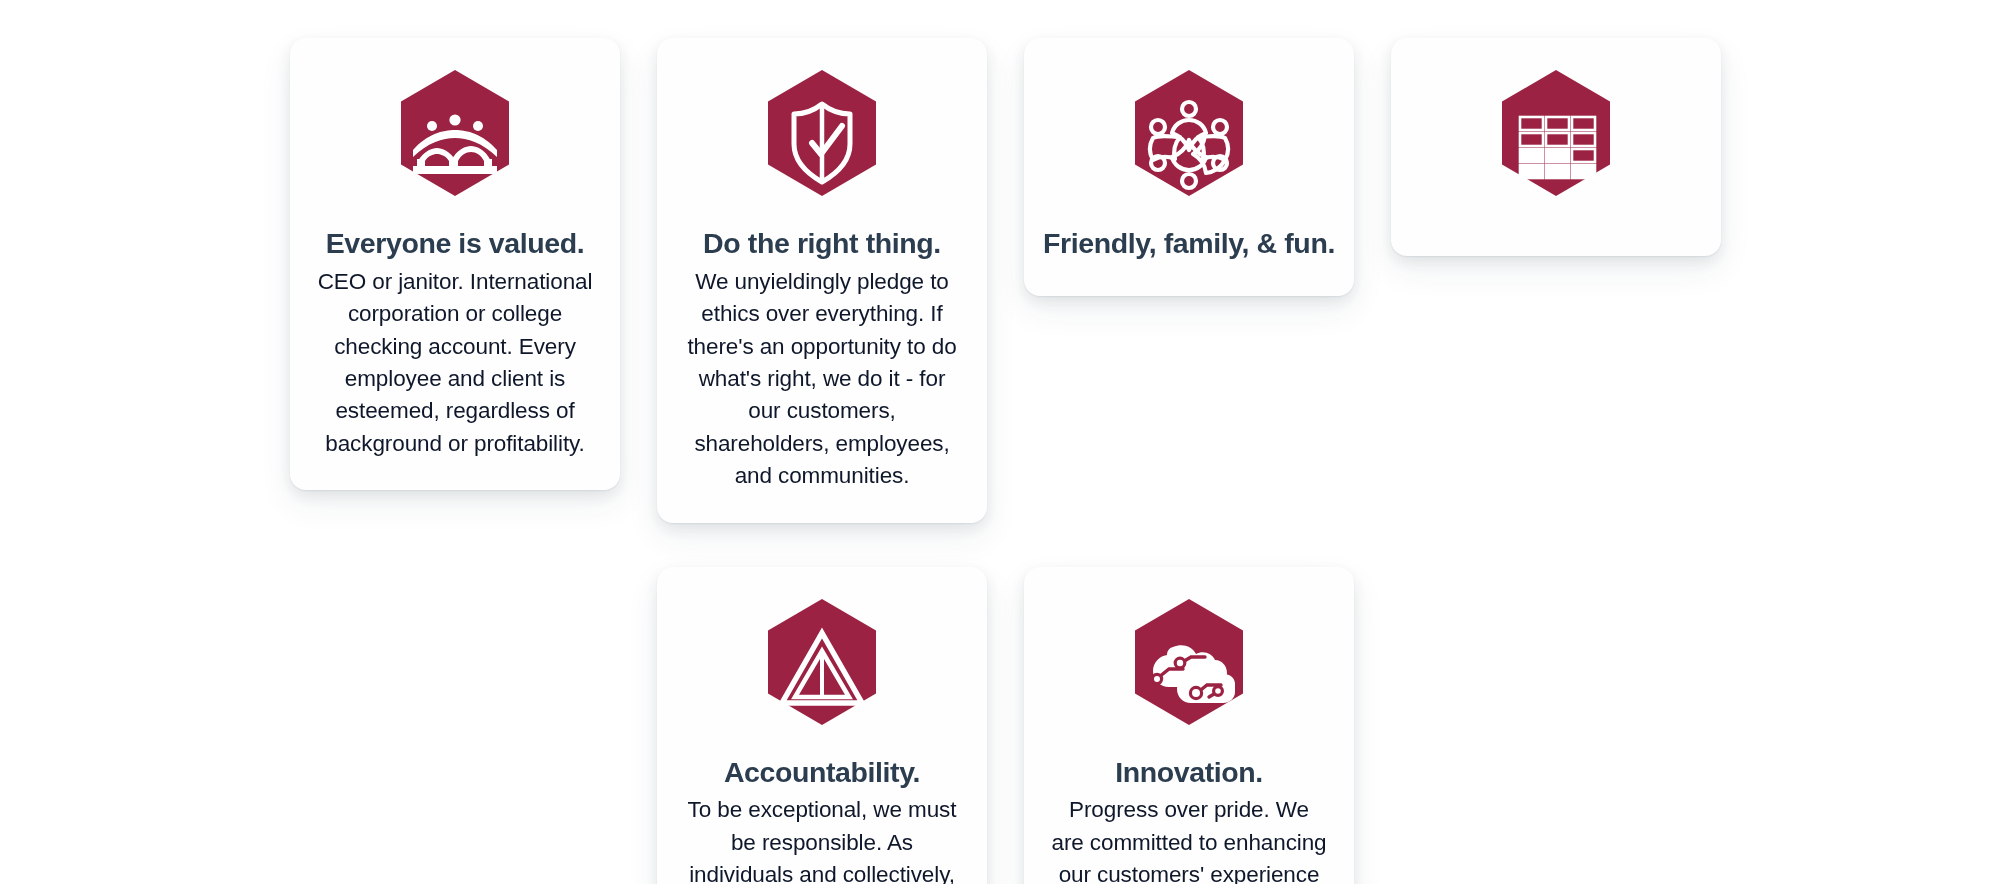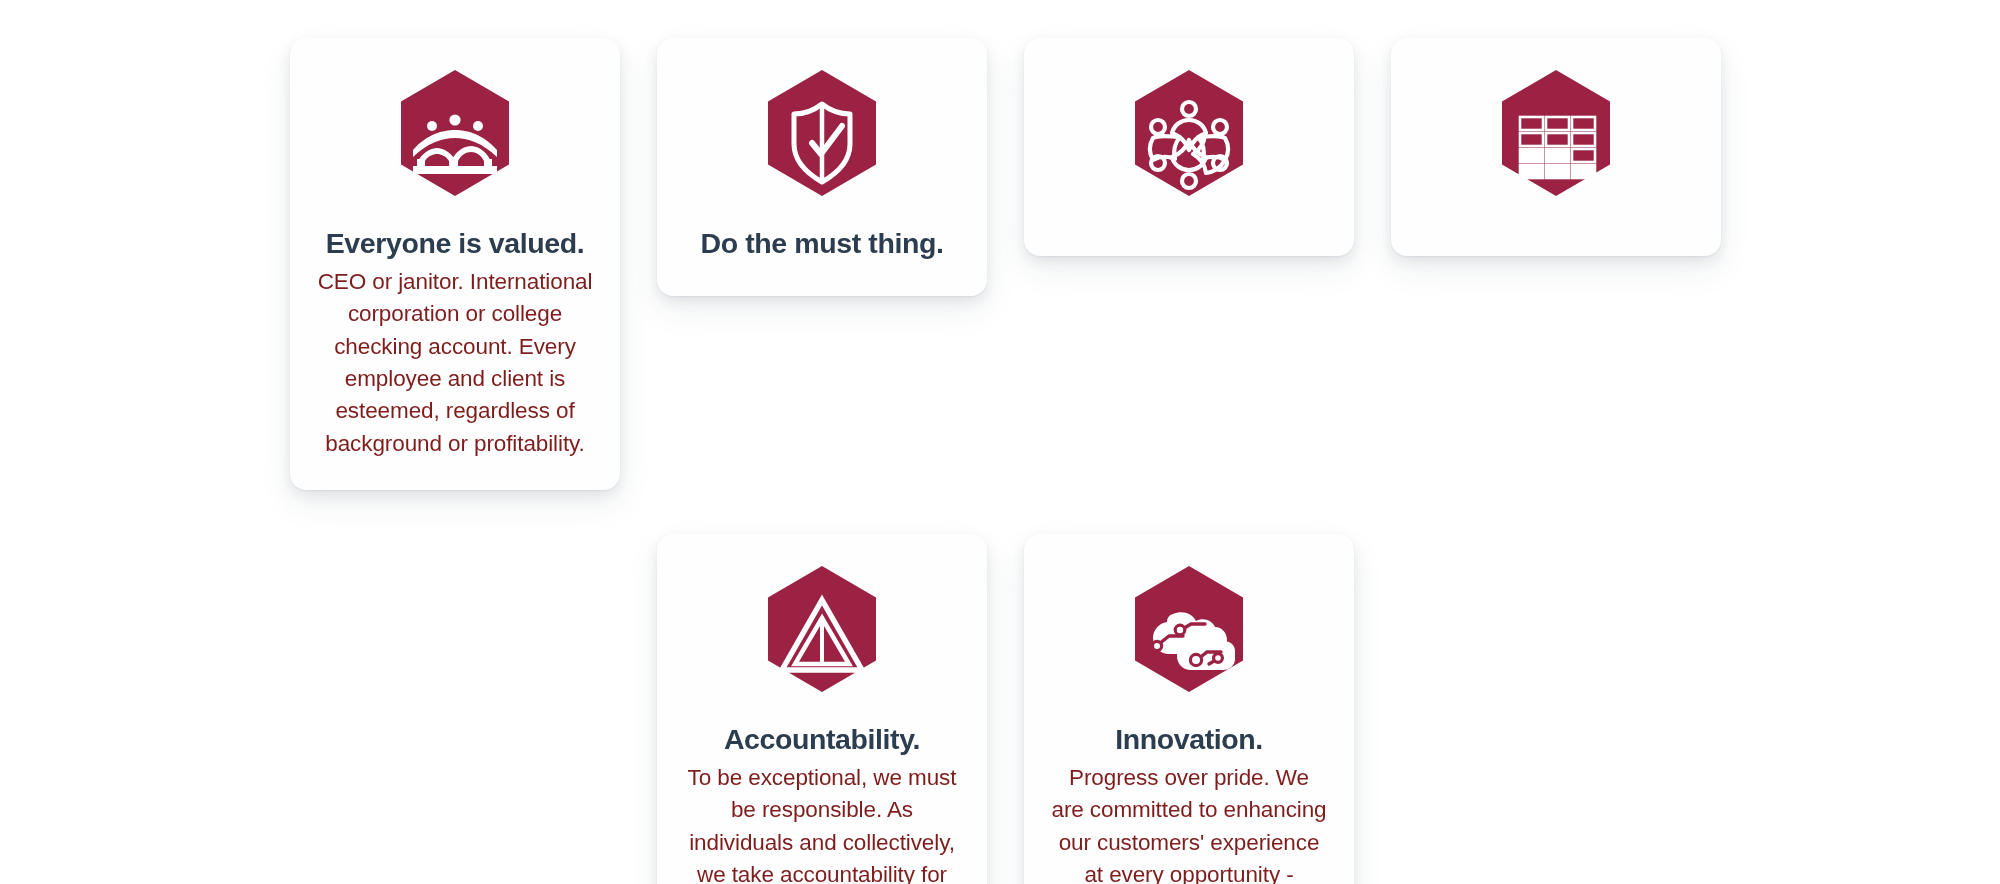--- a/index.html
+++ b/index.html
@@ -76,21 +76,21 @@
     color: #2b3d4f;
     text-align: center;
     line-height: 1.22;
     margin-bottom: 5px;
     white-space: nowrap;
   }
 
   .card-body {
     font-size: 22.5px;
     font-weight: 400;
-    color: #7f1d1d;
+    color: #0f172a;
     text-align: center;
     line-height: 1.44;
     letter-spacing: -0.1px;
   }
 </style>
 </head>
 <body>
 
 <section class="values-section">
   <div class="values-grid">
@@ -119,21 +119,22 @@
 
     <article class="value-card">
       <div class="card-icon">
         <svg viewBox="0 0 128 150" xmlns="http://www.w3.org/2000/svg" aria-hidden="true">
           <polygon points="64,6 118,37.5 118,100.5 64,132 10,100.5 10,37.5" fill="#9b2242"></polygon>
           <path d="M64 40 C54 48, 44 50, 36 50 L36 80 C36 98, 50 110, 64 118 C78 110, 92 98, 92 80 L92 50 C84 50, 74 48, 64 40 Z" fill="none" stroke="#ffffff" stroke-width="5" stroke-linejoin="round"></path>
           <path d="M64 41 L64 117" stroke="#ffffff" stroke-width="4.5"></path>
           <path d="M54 79 L63 90 L84 62" fill="none" stroke="#ffffff" stroke-width="6" stroke-linecap="round" stroke-linejoin="round"></path>
         </svg>
       </div>
-      <h3 class="card-title">Do the must thing.</h3>
+      <h3 class="card-title">Do the right thing.</h3>
+      <p class="card-body">We unyieldingly pledge to ethics over everything. If there's an opportunity to do what's right, we do it - for our customers, shareholders, employees, and communities.</p>
     </article>
 
     <article class="value-card">
       <div class="card-icon">
         <svg viewBox="0 0 128 150" xmlns="http://www.w3.org/2000/svg" aria-hidden="true">
           <polygon points="64,6 118,37.5 118,100.5 64,132 10,100.5 10,37.5" fill="#9b2242"></polygon>
           <g fill="none" stroke="#ffffff" stroke-width="4.2" stroke-linejoin="round" stroke-linecap="round">
             <circle cx="64" cy="45" r="7"></circle>
             <circle cx="95" cy="63" r="7"></circle>
             <circle cx="95" cy="99" r="7"></circle>
@@ -141,20 +142,21 @@
             <circle cx="33" cy="99" r="7"></circle>
             <circle cx="33" cy="63" r="7"></circle>
             <path d="M64 56 C72 56, 79 61, 81 69 C73 72, 67 78, 64 86 C61 78, 55 72, 47 69 C49 61, 56 56, 64 56 Z"></path>
             <path d="M100 74 C104 81, 104 89, 100 96 C93 92, 85 92, 78 95 C80 87, 78 79, 73 73 C81 73, 93 70, 100 74 Z"></path>
             <path d="M100 96 C96 103, 89 108, 81 109 C80 101, 75 94, 68 90 C75 86, 79 79, 80 71"></path>
             <path d="M64 106 C56 106, 49 101, 47 93 C55 90, 61 84, 64 76 C67 84, 73 90, 81 93 C79 101, 72 106, 64 106 Z"></path>
             <path d="M28 74 C24 81, 24 89, 28 96 C35 92, 43 92, 50 95 C48 87, 50 79, 55 73 C47 73, 35 70, 28 74 Z"></path>
           </g>
         </svg>
       </div>
+      <h3 class="card-title">Friendly, family, &amp; fun.</h3>
     </article>
 
     <article class="value-card">
       <div class="card-icon">
         <svg viewBox="0 0 128 150" xmlns="http://www.w3.org/2000/svg" aria-hidden="true">
           <polygon points="64,6 118,37.5 118,100.5 64,132 10,100.5 10,37.5" fill="#9b2242"></polygon>
           <g stroke="#ffffff" stroke-width="2.6">
             <rect x="28" y="53" width="23" height="13" fill="none"></rect>
             <rect x="54" y="53" width="23" height="13" fill="none"></rect>
             <rect x="80" y="53" width="23" height="13" fill="none"></rect>

